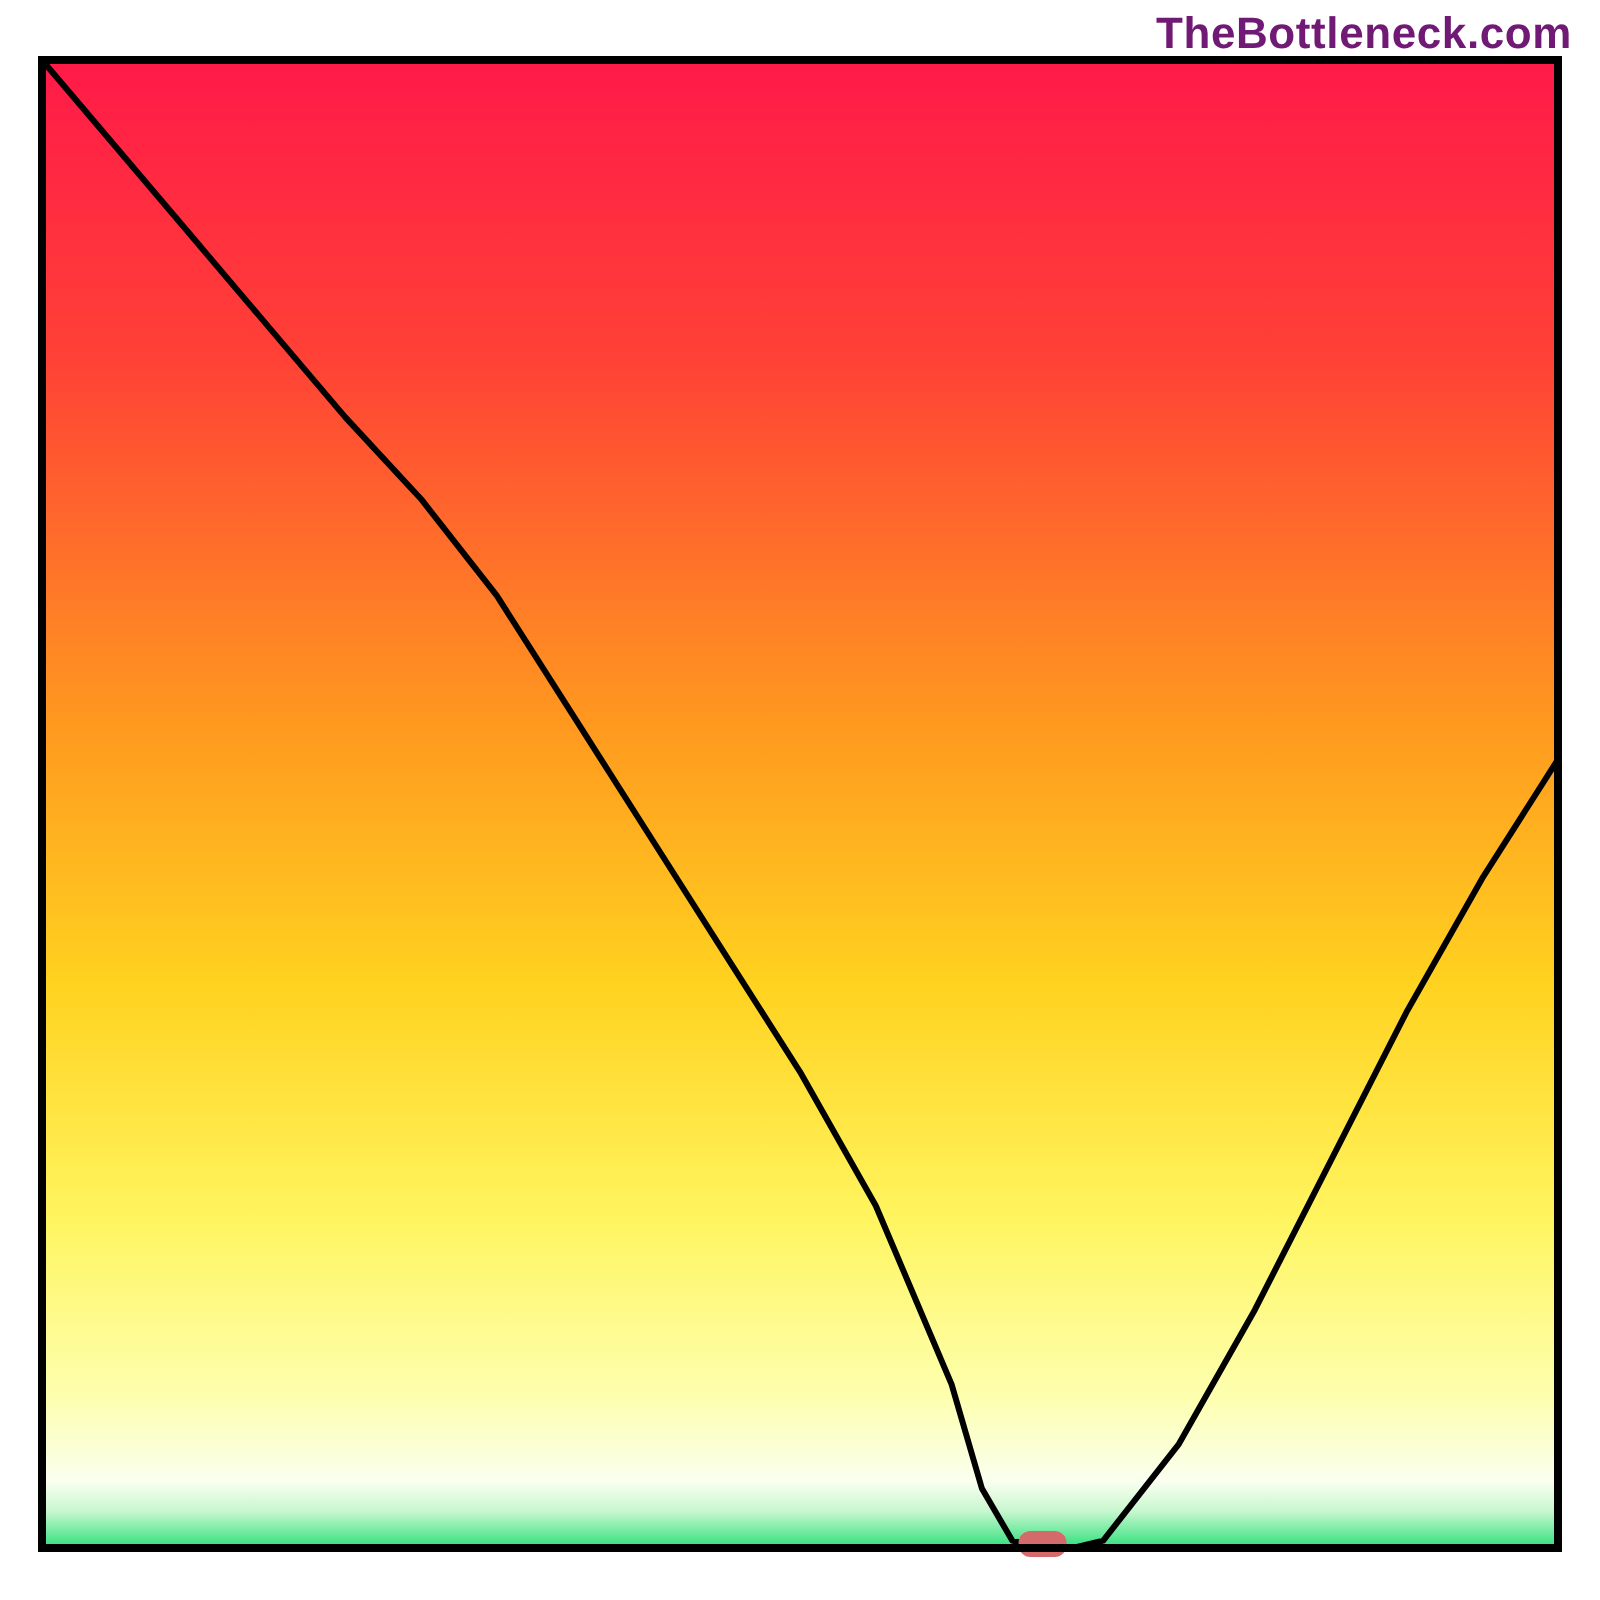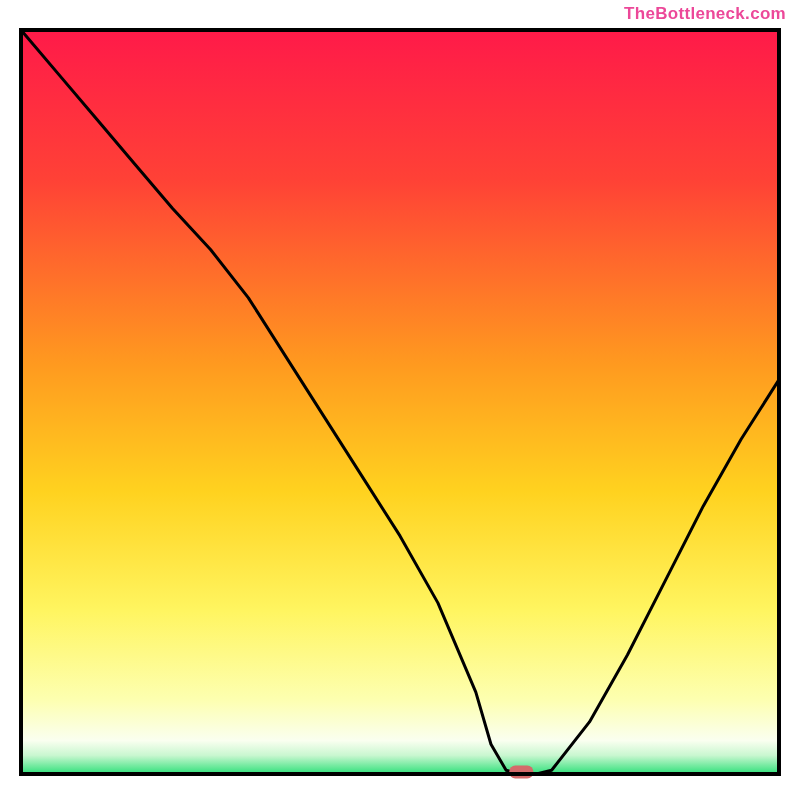--- a/index.html
+++ b/index.html
@@ -12,23 +12,23 @@
   }
   .stage {
     position: relative;
     width: 800px;
     height: 800px;
   }
   .watermark {
     position: absolute;
     top: 4px;
     right: 14px;
-    font-size: 17px;
+    font-size: 22px;
     font-weight: 600;
-    color: #ec4899;
+    color: #701a75;
     letter-spacing: 0.3px;
   }
   svg {
     display: block;
   }
 </style>
 </head>
 <body>
 
 <div class="stage">

